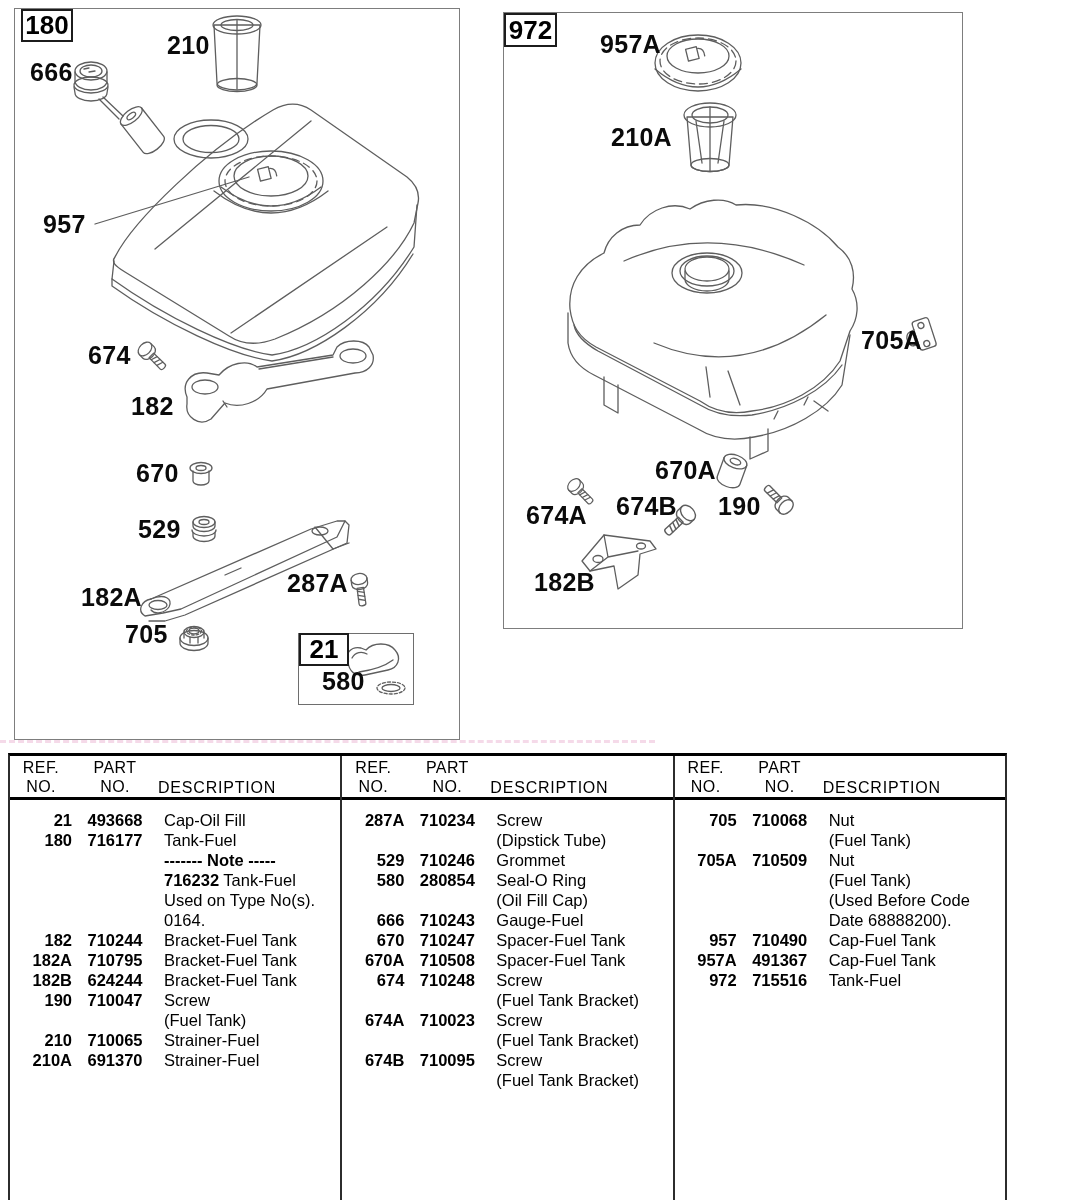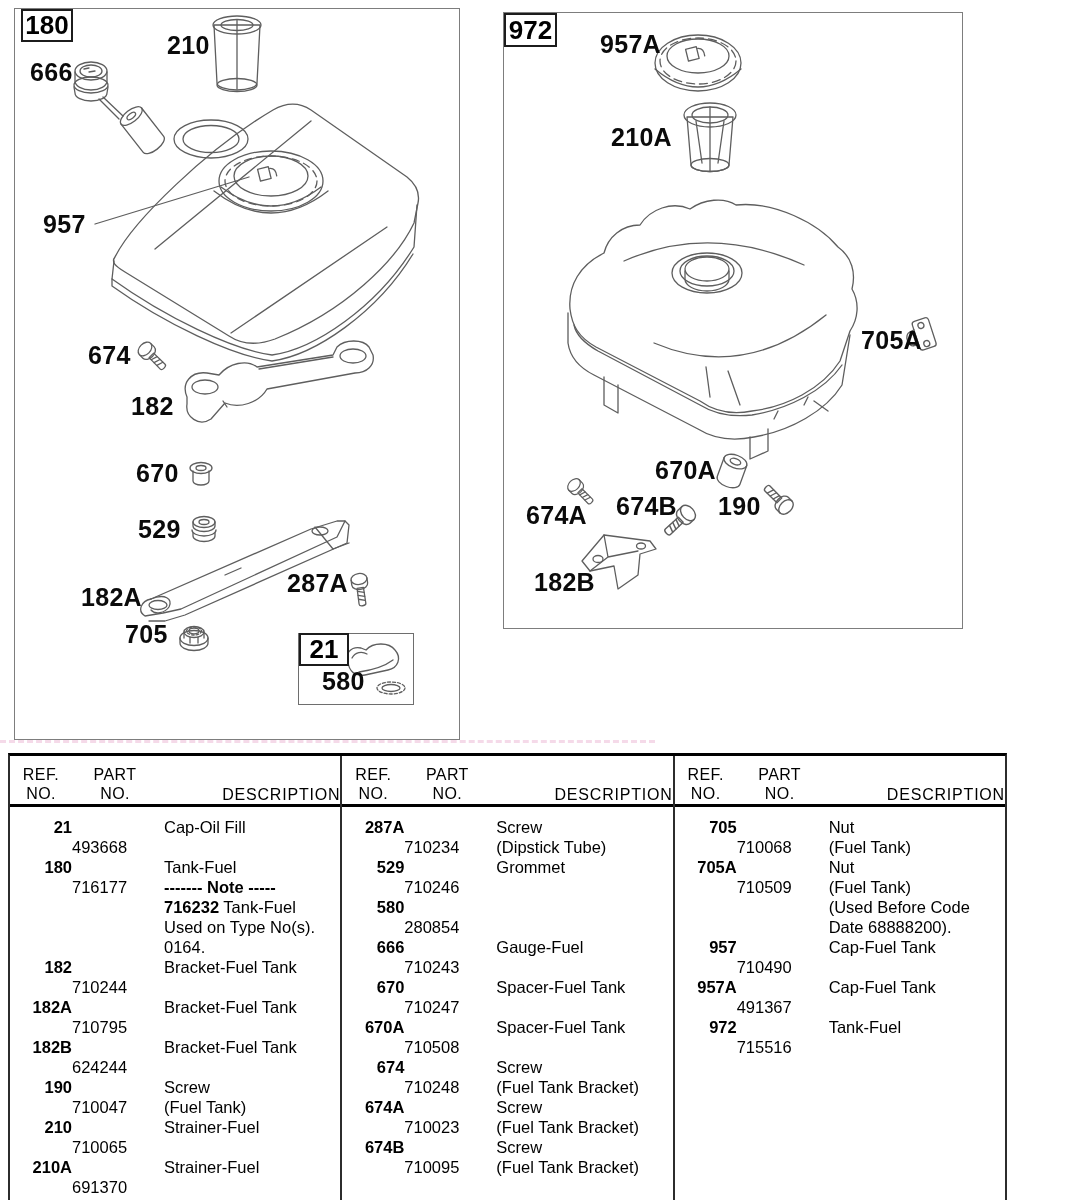--- a/index.html
+++ b/index.html
@@ -21,28 +21,28 @@
        border-top:3px dashed #eebcd8;opacity:.55;z-index:1;}
 
   
   .ptable{position:absolute;left:8px;top:753px;width:995px;height:447px;
        border-top:3px solid #000;border-left:2px solid #2c2c2c;border-right:2px solid #2c2c2c;
        display:flex;background:#fff;}
   .tsec{flex:1 1 0;display:flex;flex-direction:column;min-width:0;}
   .tsec:not(:last-child){border-right:2px solid #2c2c2c;}
   .thead{height:39px;border-bottom:3px solid #000;display:grid;
        grid-template-columns:62px 86px 1fr;font-size:16px;line-height:19px;
-       padding-top:9px;letter-spacing:.4px;}
+       padding-top:2px;letter-spacing:.4px;}
   .thead .hcell{text-align:center;}
   .thead .h3{display:flex;flex-direction:column;justify-content:flex-end;
-       text-align:right;letter-spacing:.8px;}
+       text-align:left;letter-spacing:.8px;}
   .tbody{padding-top:10px;font-size:16.5px;line-height:20px;}
   .trow{display:grid;grid-template-columns:62px 86px 1fr;}
   .c-ref{font-weight:bold;text-align:right;white-space:nowrap;}
-  .c-part{font-weight:normal;text-align:left;white-space:nowrap;margin-top:20px;}
+  .c-part{font-weight:bold;text-align:center;white-space:nowrap;}
   .c-desc{padding-left:6px;white-space:nowrap;}
   .c-desc .b{font-weight:bold;}
 
   
   .art path,.art ellipse,.art line,.art rect,.art circle,.art polyline,.art polygon
       {stroke:#5e5e5e;stroke-width:1.3;fill:none;stroke-linejoin:round;stroke-linecap:round;}
 </style>
 </head>
 <body>
 
@@ -385,20 +385,24 @@
         <div class="trow">
           <div class="c-ref">529</div>
           <div class="c-part">710246</div>
           <div class="c-desc">
             <div class="dline"><span>Grommet</span></div>
           </div>
         </div>
         <div class="trow">
           <div class="c-ref">580</div>
           <div class="c-part">280854</div>
+          <div class="c-desc">
+            <div class="dline"><span>Seal-O Ring</span></div>
+            <div class="dline"><span>(Oil Fill Cap)</span></div>
+          </div>
         </div>
         <div class="trow">
           <div class="c-ref">666</div>
           <div class="c-part">710243</div>
           <div class="c-desc">
             <div class="dline"><span>Gauge-Fuel</span></div>
           </div>
         </div>
         <div class="trow">
           <div class="c-ref">670</div>

